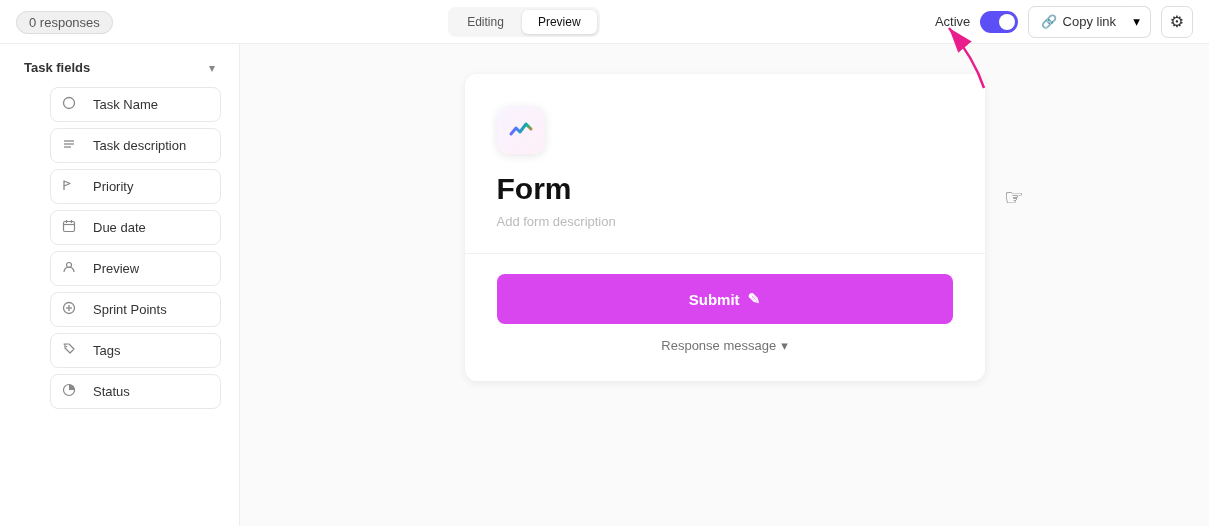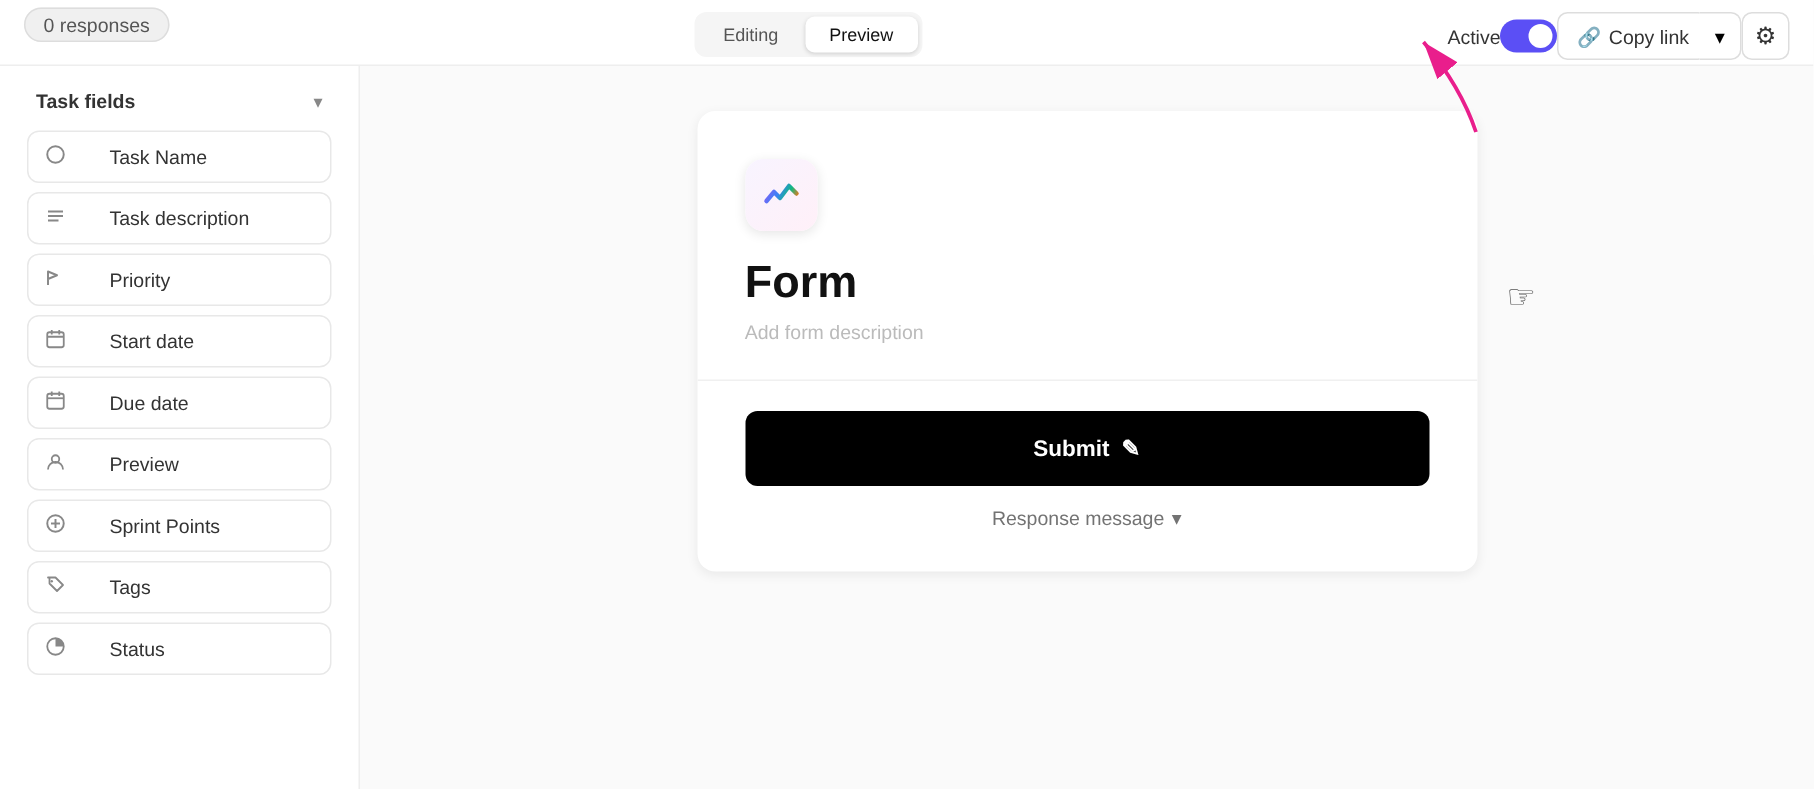--- a/index.html
+++ b/index.html
@@ -9,21 +9,21 @@
       color: #333;
       height: 526px;
       width: 1209px;
       overflow: hidden;
       position: relative;
     }
 
     
     .topbar {
       display: flex;
-      align-items: flex-start;
+      align-items: center;
       justify-content: space-between;
       padding: 8px 16px;
       border-bottom: 1px solid #eee;
       height: 44px;
     }
     .responses-badge {
       background: #f0f0f0;
       border: 1px solid #ddd;
       border-radius: 12px;
       padding: 3px 12px;
@@ -48,21 +48,21 @@
     }
     .tab-btn.active {
       background: #fff;
       color: #111;
       font-weight: 500;
       box-shadow: 0 1px 3px rgba(0,0,0,0.15);
     }
     .topbar-right {
       display: flex;
       align-items: center;
-      gap: 0;
+      gap: 10px;
     }
     .active-label {
       font-size: 13px;
       color: #333;
       font-weight: 500;
     }
     .toggle-switch {
       width: 38px;
       height: 22px;
       background: #5b4ff5;
@@ -145,30 +145,31 @@
       color: #333;
     }
     .sidebar-chevron {
       color: #888;
       font-size: 12px;
       cursor: pointer;
     }
     .field-item {
       display: flex;
       align-items: center;
-      gap: 28px;
+      gap: 16px;
       padding: 8px 10px;
       border: 1px solid #e8e8e8;
       border-radius: 8px;
       margin-bottom: 6px;
       cursor: pointer;
       background: #fff;
       font-size: 13px;
       color: #333;
       transition: background 0.15s;
+      margin-left: 32px;
     }
     .field-icon {
       color: #888;
       font-size: 14px;
       width: 16px;
       text-align: center;
     }
 
     
     .main {
@@ -226,21 +227,21 @@
       padding: 22px;
       text-align: center;
       color: #bbb;
       font-size: 13px;
       margin-bottom: 18px;
       background: #fafafa;
     }
     .submit-btn {
       width: 100%;
       padding: 16px;
-      background: #000000;
+      background: #d946ef;
       color: #fff;
       border: none;
       border-radius: 8px;
       font-size: 15px;
       font-weight: 600;
       cursor: pointer;
       display: flex;
       align-items: center;
       justify-content: center;
       gap: 8px;
@@ -321,29 +322,20 @@
               <line x1="2" y1="7" x2="12" y2="7" stroke="#888" stroke-width="1.3"></line>
               <line x1="2" y1="10" x2="9" y2="10" stroke="#888" stroke-width="1.3"></line>
             </svg></span>
       <span>Task description</span>
     </div>
         <div class="field-item">
       <span class="field-icon"><svg width="14" height="14" viewBox="0 0 14 14" fill="none">
               <path d="M2 12V3L8 5.5L2 8" stroke="#888" stroke-width="1.3" stroke-linejoin="round"></path>
             </svg></span>
       <span>Priority</span>
-    </div>
-        <div class="field-item">
-      <span class="field-icon"><svg width="14" height="14" viewBox="0 0 14 14" fill="none">
-              <rect x="1.5" y="2.5" width="11" height="10" rx="1.5" stroke="#888" stroke-width="1.2"></rect>
-              <line x1="1.5" y1="5.5" x2="12.5" y2="5.5" stroke="#888" stroke-width="1.2"></line>
-              <line x1="4.5" y1="1" x2="4.5" y2="4" stroke="#888" stroke-width="1.2"></line>
-              <line x1="9.5" y1="1" x2="9.5" y2="4" stroke="#888" stroke-width="1.2"></line>
-            </svg></span>
-      <span>Start date</span>
     </div>
         <div class="field-item">
       <span class="field-icon"><svg width="14" height="14" viewBox="0 0 14 14" fill="none">
               <rect x="1.5" y="2.5" width="11" height="10" rx="1.5" stroke="#888" stroke-width="1.2"></rect>
               <line x1="1.5" y1="5.5" x2="12.5" y2="5.5" stroke="#888" stroke-width="1.2"></line>
               <line x1="4.5" y1="1" x2="4.5" y2="4" stroke="#888" stroke-width="1.2"></line>
               <line x1="9.5" y1="1" x2="9.5" y2="4" stroke="#888" stroke-width="1.2"></line>
             </svg></span>
       <span>Due date</span>
     </div>

